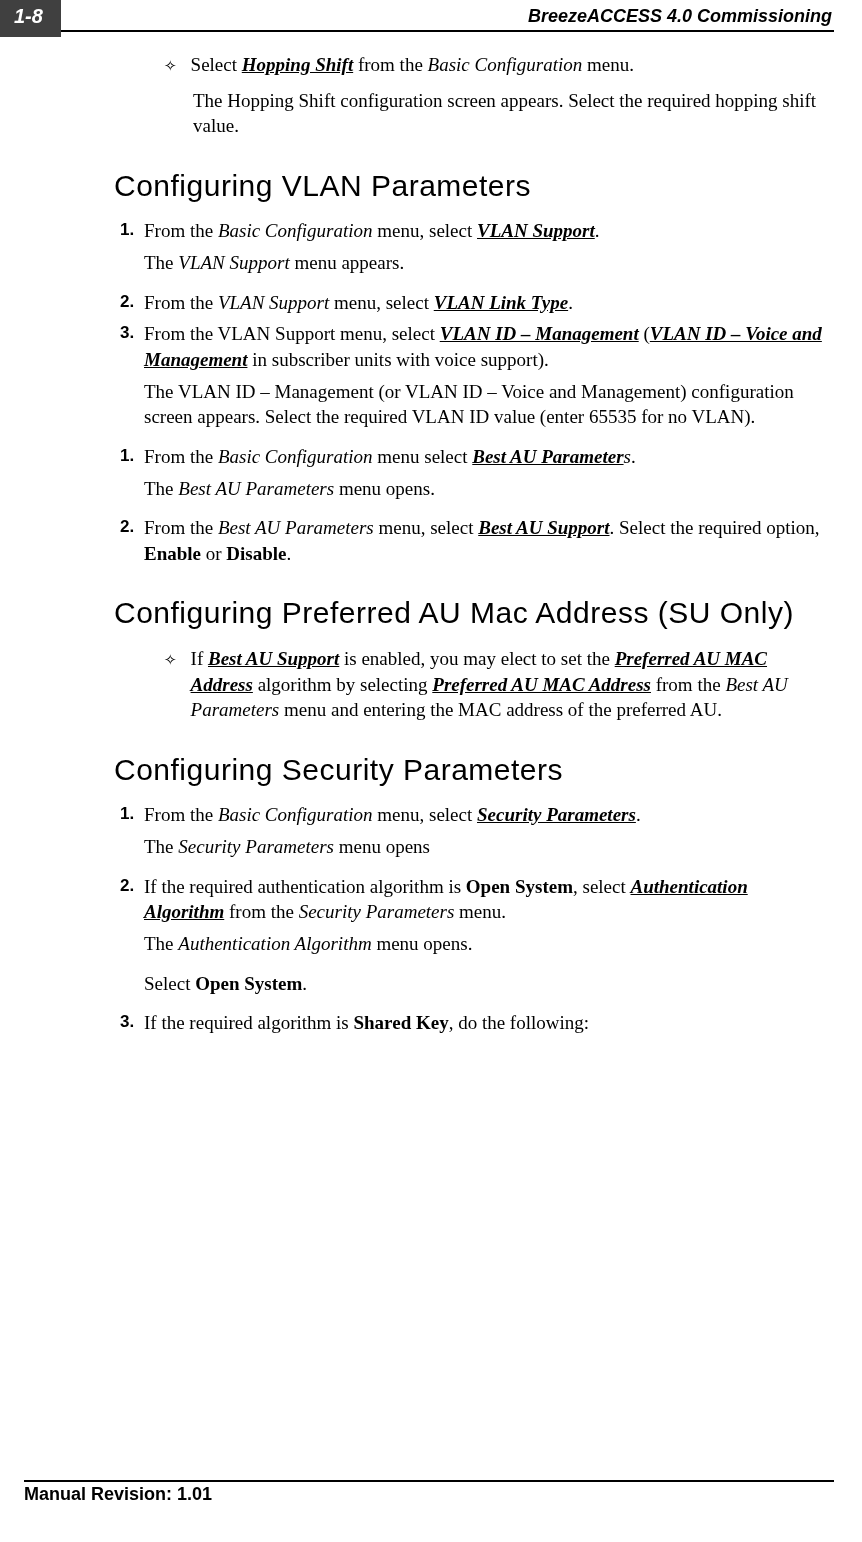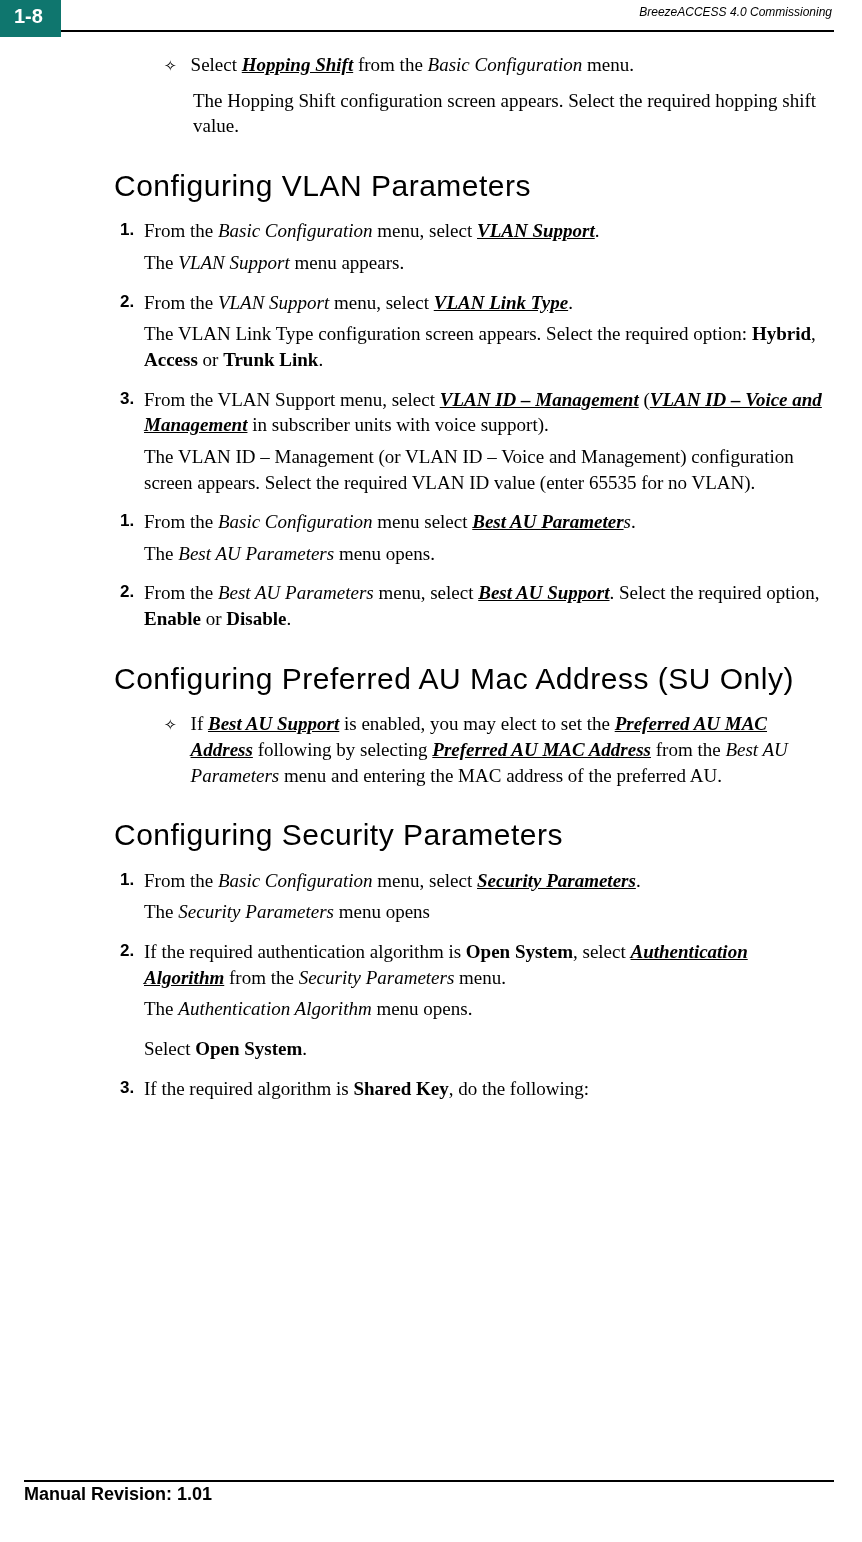--- a/index.html
+++ b/index.html
@@ -14,34 +14,35 @@
     line-height: 1.35;
   }
   .header {
     display: flex;
     align-items: flex-start;
     border-bottom: 2px solid #000;
     margin: 0 28px 0 0;
     height: 32px;
   }
   .page-num {
-    background: #0f766e;
+    background: #404040;
     color: #fff;
     font-family: Arial, sans-serif;
     font-weight: bold;
+    font-style: italic;
     font-size: 20px;
     padding: 3px 18px 7px 14px;
     display: inline-block;
   }
   .doc-title {
     margin-left: auto;
     font-family: Arial, sans-serif;
-    font-weight: normal;
+    font-weight: bold;
     font-style: italic;
-    font-size: 12px;
+    font-size: 18px;
     padding-top: 4px;
     padding-right: 2px;
   }
   .content {
     padding: 20px 34px 0 120px;
   }
   .bullet-block {
     margin-left: 44px;
     margin-bottom: 10px;
   }
@@ -143,21 +144,20 @@
   <div>
       <div class="num-item">
         <span class="num">1.</span>
         <span class="num-text"><span>From the </span><i>Basic Configuration</i><span> menu, select </span><span class="bi">VLAN Support</span><span>.</span></span>
       </div>
       <div class="sub-para"><span>The </span><i>VLAN Support</i><span> menu appears.</span></div>
       <div class="num-item">
         <span class="num">2.</span>
         <span class="num-text"><span>From the </span><i>VLAN Support</i><span> menu, select </span><span class="bi">VLAN Link Type</span><span>.</span></span>
       </div>
-      <div class="sub-para"><span>The VLAN Link Type configuration screen appears. Select the required option: </span><b>Hybrid</b><span>, </span><b>Access</b><span> or </span><b>Trunk Link</b><span>.</span></div>
       <div class="num-item">
         <span class="num">3.</span>
         <span class="num-text"><span>From the VLAN Support menu, select </span><span class="bi">VLAN ID – Management</span><span> (</span><span class="bi">VLAN ID – Voice and Management</span><span> in subscriber units with voice support).</span></span>
       </div>
       <div class="sub-para"><span>The VLAN ID – Management (or VLAN ID – Voice and Management) configuration screen appears. Select the required VLAN ID value (enter 65535 for no VLAN).</span></div>
     </div>
 
   <div>
       <div class="num-item">
         <span class="num">1.</span>
@@ -167,21 +167,21 @@
       <div class="num-item">
         <span class="num">2.</span>
         <span class="num-text"><span>From the </span><i>Best AU Parameters</i><span> menu, select </span><span class="bi">Best AU Support</span><span>. Select the required option, </span><b>Enable</b><span> or </span><b>Disable</b><span>.</span></span>
       </div>
     </div>
 
   <h2>Configuring Preferred AU Mac Address (SU Only)</h2>
   <div class="bullet-block">
     <div class="bullet-row">
       <span class="diamond">✧</span>
-      <span class="bullet-text"><span>If </span><span class="bi">Best AU Support</span><span> is enabled, you may elect to set the </span><span class="bi">Preferred AU MAC Address</span><span> following by selecting </span><span class="bi">Preferred AU MAC Address</span><span> from the </span><i>Best AU Parameters</i><span> menu and entering the MAC address of the preferred AU.</span></span>
+      <span class="bullet-text"><span>If </span><span class="bi">Best AU Support</span><span> is enabled, you may elect to set the </span><span class="bi">Preferred AU MAC Address</span><span> algorithm by selecting </span><span class="bi">Preferred AU MAC Address</span><span> from the </span><i>Best AU Parameters</i><span> menu and entering the MAC address of the preferred AU.</span></span>
     </div>
   </div>
 
   <h2>Configuring Security Parameters</h2>
   <div>
       <div class="num-item">
         <span class="num">1.</span>
         <span class="num-text"><span>From the </span><i>Basic Configuration</i><span> menu, select </span><span class="bi">Security Parameters</span><span>.</span></span>
       </div>
       <div class="sub-para"><span>The </span><i>Security Parameters</i><span> menu opens</span></div>

